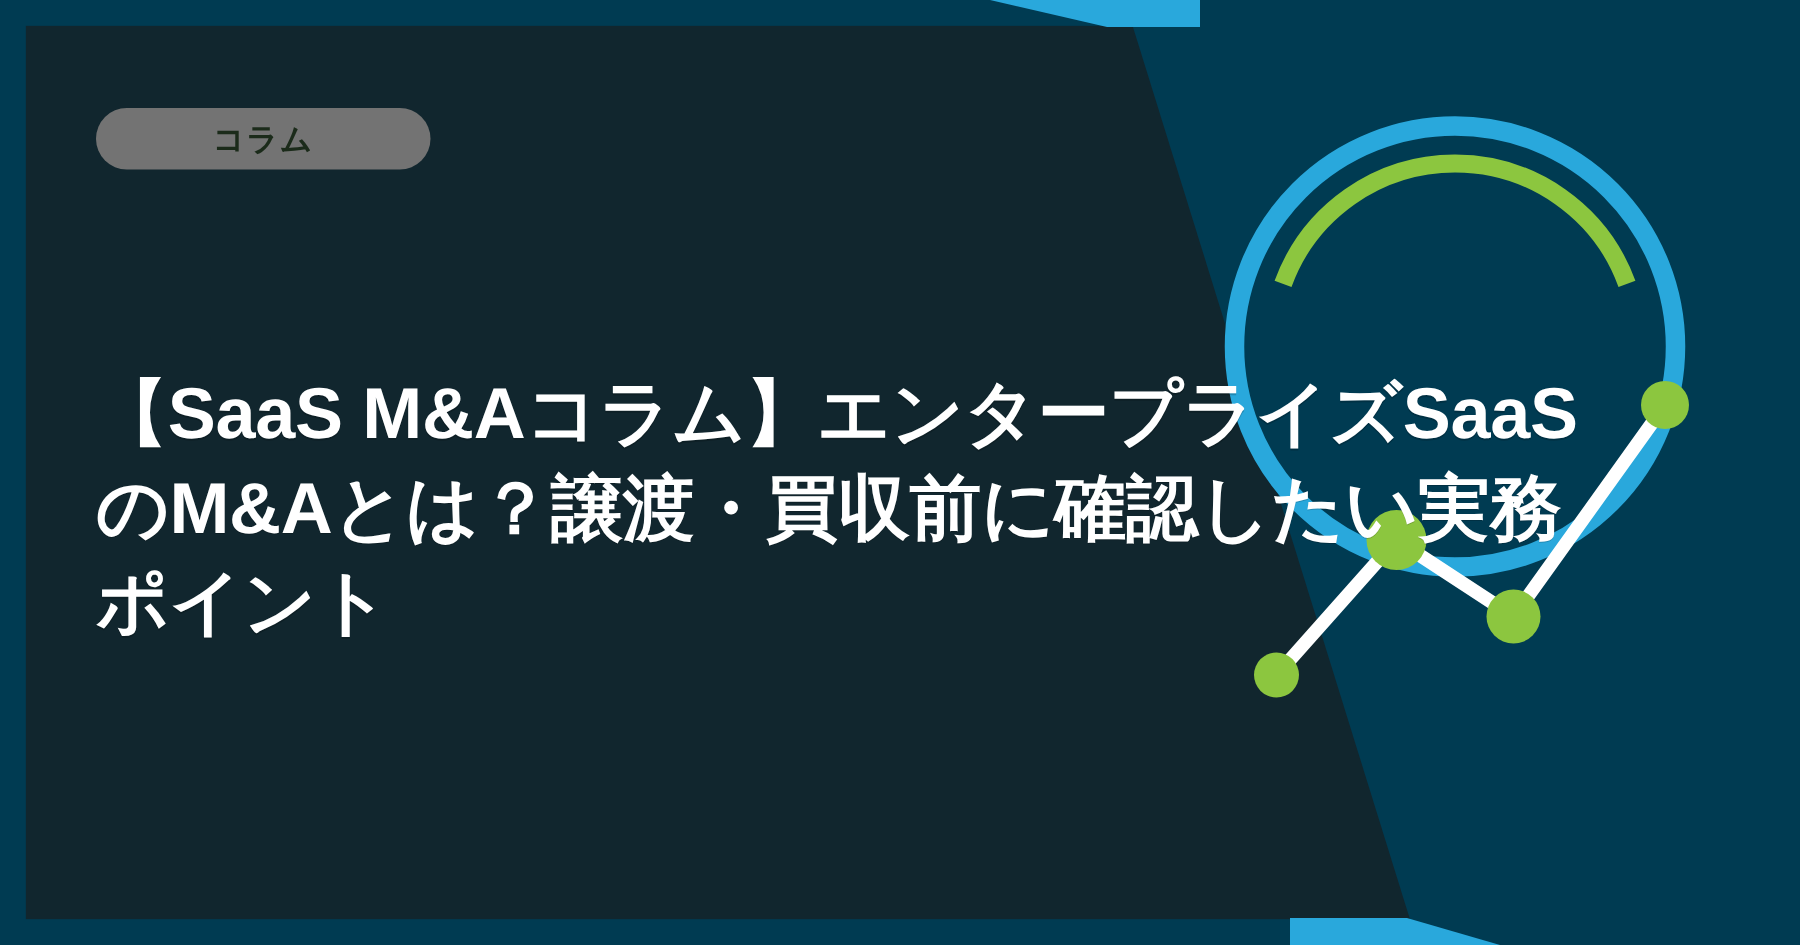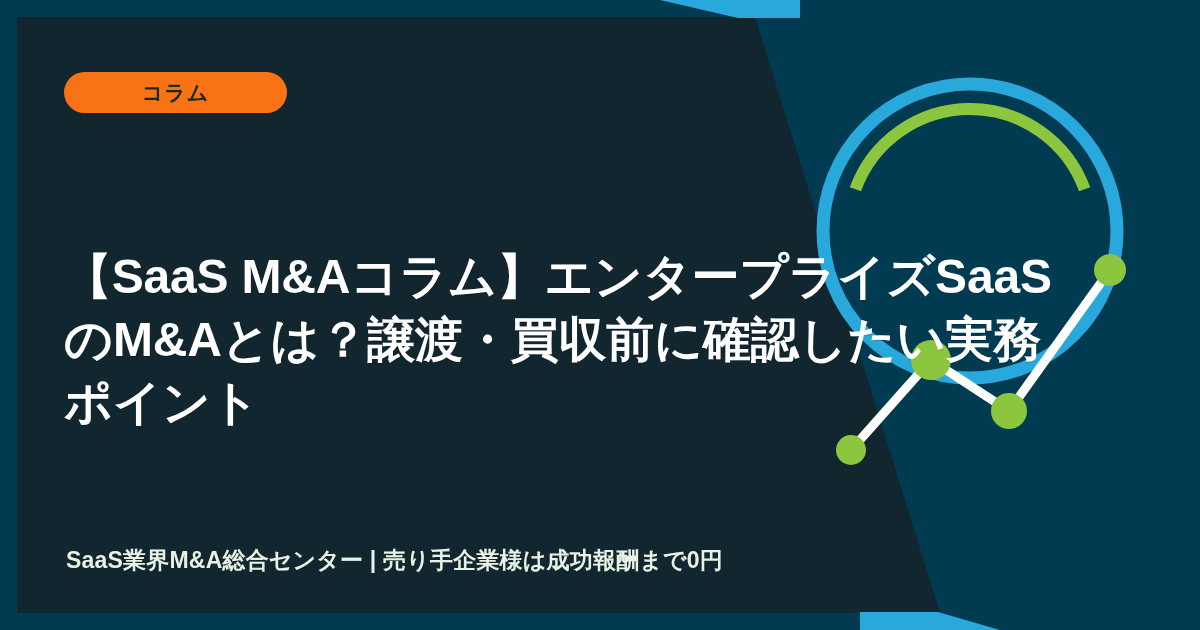--- a/index.html
+++ b/index.html
@@ -42,21 +42,21 @@
   .deco{position:absolute;left:0;top:0;width:1200px;height:630px;}
 
   
   .content{
     position:absolute;left:64px;top:0;width:980px;height:630px;
   }
   .badge{
     position:absolute;left:0;top:72px;
     display:inline-flex;align-items:center;justify-content:center;
     height:41px;min-width:223px;padding:0 26px;box-sizing:border-box;
-    background:#f97316;color:#1b2b1a;
+    background:#737373;color:#1b2b1a;
     border-radius:21px;
     font-size:21px;font-weight:700;letter-spacing:1px;
     font-family:"Liberation Sans","DejaVu Sans",sans-serif;
   }
   .eyebrow{
     position:absolute;left:2px;top:144px;
     color:#29a8dc;font-size:28px;font-weight:700;letter-spacing:1.2px;
   }
   .headline{
     position:absolute;left:0px;top:198px;width:1010px;
@@ -90,16 +90,15 @@
     <circle cx="1009" cy="411" r="18" fill="#8cc63f"></circle>
     <circle cx="1110" cy="270" r="16" fill="#8cc63f"></circle>
   </svg>
 
   <div class="content">
     <div class="badge">コラム</div>
 
 
     <h1 class="headline">【SaaS M&amp;Aコラム】エンタープライズSaaSのM&amp;Aとは？譲渡・買収前に確認したい実務ポイント</h1>
 
-    <div class="footer">SaaS業界M&amp;A総合センター | 売り手企業様は成功報酬まで0円</div>
   </div>
 
 </div>
 
 </body></html>

